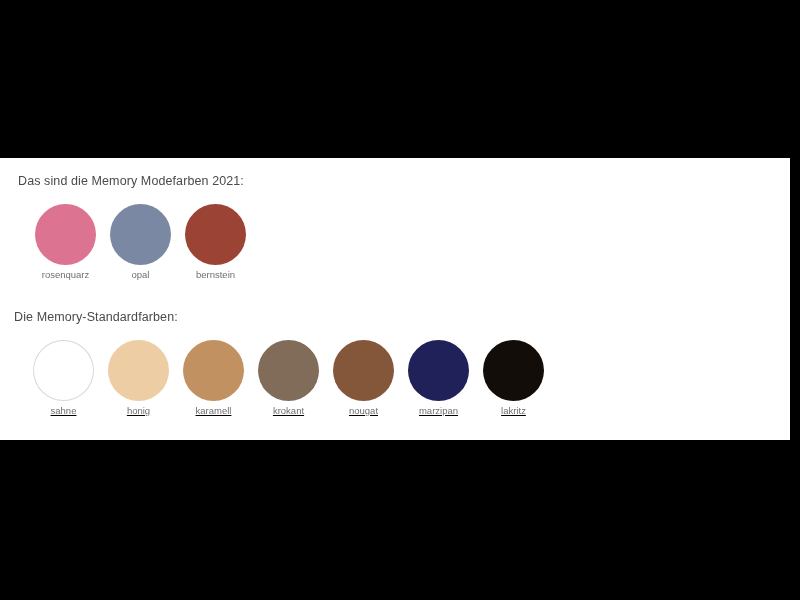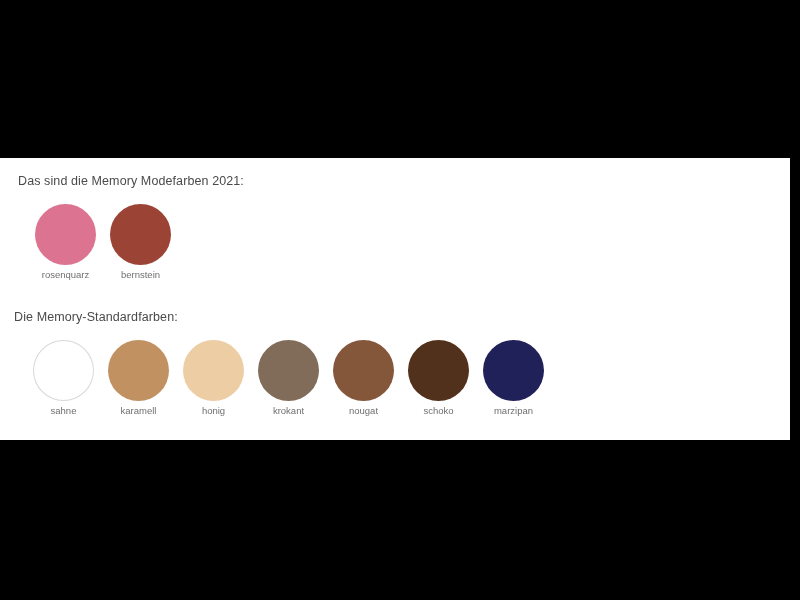--- a/index.html
+++ b/index.html
@@ -94,20 +94,21 @@
   
   #standard-section {
     top: 152px;
   }
   #standard-section .section-heading {
     margin-left: 14px;
   }
   #standard-row {
     margin-top: 16px;
     margin-left: 26px;
+    text-decoration: underline;
   }
   #standard-row .swatch {
     width: 75px;
   }
   #standard-row .swatch-dot {
     width: 61px;
     height: 61px;
   }
 
   
@@ -123,54 +124,58 @@
   <div id="panel" style="background: rgb(255, 255, 255);">
 
     <div class="section" id="fashion-section">
       <div class="section-heading">Das sind die Memory Modefarben 2021:</div>
       <div class="swatch-row" id="fashion-row">
           <div class="swatch">
             <span class="swatch-dot" style="background: rgb(220, 115, 145);"></span>
             <span class="swatch-label">rosenquarz</span>
           </div>
           <div class="swatch">
+            <span class="swatch-dot" style="background: rgb(123, 136, 163);"></span>
+            <span class="swatch-label">opal</span>
+          </div>
+          <div class="swatch">
             <span class="swatch-dot" style="background: rgb(155, 68, 54);"></span>
             <span class="swatch-label">bernstein</span>
           </div>
         </div>
     </div>
 
     <div class="section" id="standard-section">
       <div class="section-heading">Die Memory-Standardfarben:</div>
       <div class="swatch-row" id="standard-row">
           <div class="swatch">
             <span class="swatch-dot outlined" style="background: rgb(255, 255, 255);"></span>
             <span class="swatch-label">sahne</span>
           </div>
           <div class="swatch">
+            <span class="swatch-dot" style="background: rgb(237, 205, 164);"></span>
+            <span class="swatch-label">honig</span>
+          </div>
+          <div class="swatch">
             <span class="swatch-dot" style="background: rgb(194, 145, 98);"></span>
             <span class="swatch-label">karamell</span>
-          </div>
-          <div class="swatch">
-            <span class="swatch-dot" style="background: rgb(237, 205, 164);"></span>
-            <span class="swatch-label">honig</span>
           </div>
           <div class="swatch">
             <span class="swatch-dot" style="background: rgb(129, 107, 89);"></span>
             <span class="swatch-label">krokant</span>
           </div>
           <div class="swatch">
             <span class="swatch-dot" style="background: rgb(132, 86, 58);"></span>
             <span class="swatch-label">nougat</span>
           </div>
           <div class="swatch">
-            <span class="swatch-dot" style="background: rgb(81, 48, 28);"></span>
-            <span class="swatch-label">schoko</span>
+            <span class="swatch-dot" style="background: rgb(33, 33, 90);"></span>
+            <span class="swatch-label">marzipan</span>
           </div>
           <div class="swatch">
-            <span class="swatch-dot" style="background: rgb(33, 33, 90);"></span>
-            <span class="swatch-label">marzipan</span>
+            <span class="swatch-dot" style="background: rgb(19, 13, 9);"></span>
+            <span class="swatch-label">lakritz</span>
           </div>
         </div>
     </div>
 
   </div>
 </div>
 
 </body></html>

